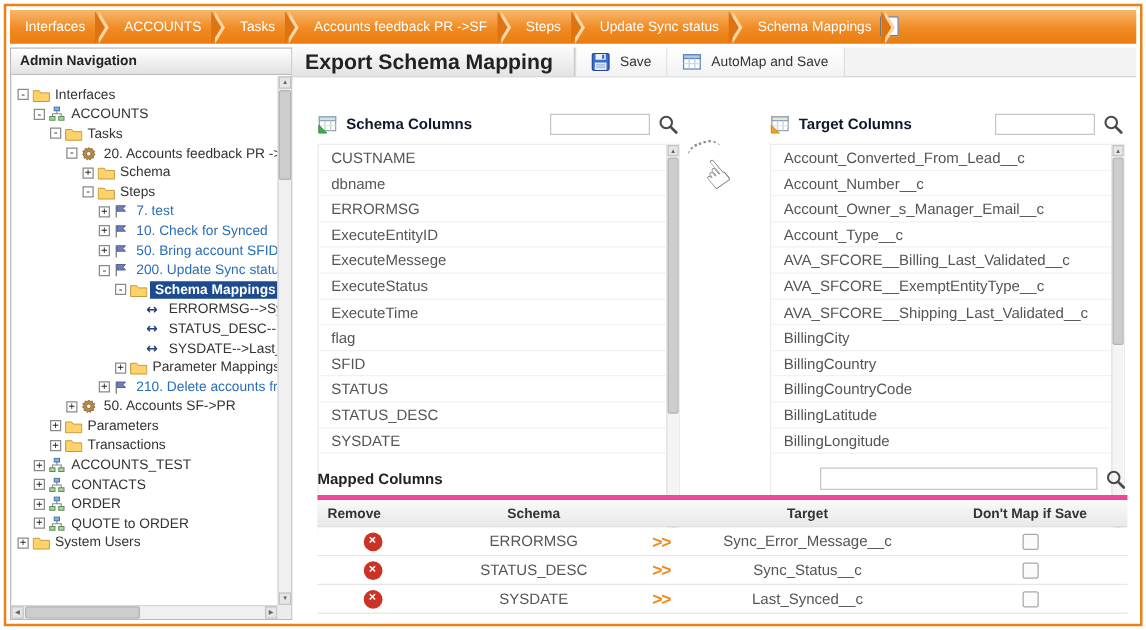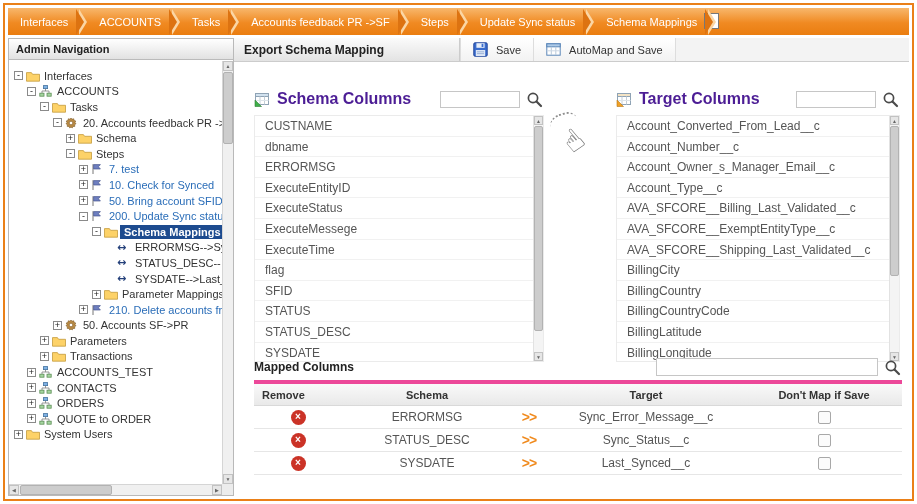--- a/index.html
+++ b/index.html
@@ -46,53 +46,53 @@
   .vscroll .thumb{position:absolute;left:0;top:11px;width:10px;height:72px;background:#cdcdcd;border:1px solid #b2b2b2;border-radius:2px;cursor:pointer;}
   .hscroll .sb-btn{top:0;width:10px;height:10px;}
   .hscroll .lf{left:0}.hscroll .rt{right:0}
   .hscroll .thumb{position:absolute;top:0;left:11px;height:10px;width:92px;background:#cdcdcd;border:1px solid #b2b2b2;border-radius:2px;cursor:pointer;}
   .sb-corner{position:absolute;right:0;bottom:0;width:11px;height:11px;background:#ececec;}
 
   
   .main{position:absolute;left:229px;top:33px;right:3px;bottom:3px;}
   .main-header{height:24px;display:flex;align-items:stretch;background:#f3f3f3;border-bottom:1px solid #ccc;}
   .main-title{width:226px;background:linear-gradient(#fbfbfb,#e3e3e3);border-right:1px solid #ccc;
-    display:flex;align-items:center;padding-left:10px;font-size:12px;font-weight:bold;color:#222;}
+    display:flex;align-items:center;padding-left:10px;font-size:17px;font-weight:bold;color:#222;}
   .toolbar{display:flex;align-items:stretch;background:#fdfdfd;}
   .tbtn{display:flex;align-items:center;gap:6px;padding:0 12px;font-size:11px;color:#333;
     border-right:1px solid #ddd;cursor:pointer;background:linear-gradient(#ffffff,#f2f2f2);}
   .tbtn.first{border-left:1px solid #ddd;}
   .content{position:absolute;top:24px;left:0;right:0;bottom:0;background:#fff;}
 
   .panel{position:absolute;top:26px;}
   #schema-panel{left:20px;width:290px;}
   #target-panel{left:382px;width:284px;}
   .panel-head{height:22px;display:flex;align-items:center;gap:6px;}
   .pticon{flex:0 0 17px;display:flex;align-items:center;}
-  .panel-title{font-size:16px;font-weight:bold;color:#4c1d95;text-align:center;}
+  .panel-title{font-size:12px;font-weight:bold;color:#0f172a;text-align:center;}
   .panel-search{margin-left:auto;width:80px;height:17px;border:1px solid #c6c6c6;font-size:11px;padding:0 3px;outline:none;
     font-family:"Liberation Sans",sans-serif;}
   .mag{width:18px;height:18px;flex:0 0 18px;cursor:pointer;display:flex;align-items:center;}
-  .plist{margin-top:5px;height:247px;border:1px solid #ebebeb;position:relative;overflow:hidden;background:#fff;}
+  .plist{margin-top:5px;height:314px;border:1px solid #ebebeb;position:relative;overflow:hidden;background:#fff;}
   .plist-items{position:absolute;inset:0 10px 0 0;}
   .litem{height:20.6px;line-height:20.6px;padding-left:10px;font-size:12px;color:#555;border-bottom:1px solid #f1f1f1;cursor:pointer;
     white-space:nowrap;overflow:hidden;}
   .vscroll2{position:absolute;top:0;right:0;bottom:0;width:10px;background:#f4f4f4;border-left:1px solid #e2e2e2;}
   .vscroll2 .sb-btn{left:0;width:9px;height:9px;}
   .vscroll2 .up{top:0}.vscroll2 .dn{bottom:0}
   .vscroll2 .thumb{position:absolute;left:0;width:9px;background:#cdcdcd;border:1px solid #b2b2b2;border-radius:2px;cursor:pointer;}
 
   .hand{position:absolute;left:318px;top:55px;width:50px;height:50px;}
   .hand-glyph{font-family:"DejaVu Sans",sans-serif;font-size:30px;color:#6e6e6e;display:inline-block;
     transform:rotate(-40deg);position:absolute;left:12px;top:6px;}
   .hand-arc{position:absolute;left:-2px;top:-4px;width:28px;height:20px;border-top:2px dotted #8f8f8f;
     border-radius:50% / 60%;transform:rotate(-18deg);}
 
   
-  .mapped{position:absolute;left:20px;top:292px;width:648px;}
+  .mapped{position:absolute;left:20px;top:308px;width:648px;}
   .mapped-head{height:26px;display:flex;align-items:center;gap:6px;}
   .mapped-title{font-size:12px;font-weight:bold;color:#222;}
   .mapped-search{margin-left:auto;width:222px;height:18px;border:1px solid #c6c6c6;padding:0 4px;font-size:11px;outline:none;
     font-family:"Liberation Sans",sans-serif;}
   .mtable{border-top:4px solid #ec4899;}
   .mhead{display:flex;height:22px;background:linear-gradient(#f9f9f9,#e9e9e9);border-bottom:1px solid #d9d9d9;
     font-size:11px;font-weight:bold;color:#333;align-items:center;}
   .mrow{display:flex;height:23px;align-items:center;border-bottom:1px solid #e6e6e6;font-size:12px;color:#555;background:#fff;}
   .c-remove{flex:0 0 88px;display:flex;align-items:center;justify-content:center;}
   .mhead .c-remove{justify-content:flex-start;padding-left:8px;}
@@ -355,21 +355,21 @@
         <div class="trow" style="padding-left: 13px;">
           <span class="expander">+</span>
           <span class="ticon">
             <svg width="13" height="12" viewBox="0 0 13 12">
               <path d="M6.5 3.6 V6 M3 8.2 V6 H10 V8.2" stroke="#8a8a8a" fill="none" stroke-width="0.9"></path>
               <rect x="4.4" y="0.6" width="4.2" height="3" fill="#7fb2e5" stroke="#44729e" stroke-width="0.8"></rect>
               <rect x="0.8" y="8.2" width="4.2" height="3" fill="#a5d6a0" stroke="#5e8f58" stroke-width="0.8"></rect>
               <rect x="8" y="8.2" width="4.2" height="3" fill="#a5d6a0" stroke="#5e8f58" stroke-width="0.8"></rect>
             </svg>
           </span>
-          <span class="tlabel">ORDERS</span>
+          <span class="tlabel">ORDER</span>
         </div>
         <div class="trow" style="padding-left: 13px;">
           <span class="expander">+</span>
           <span class="ticon">
             <svg width="13" height="12" viewBox="0 0 13 12">
               <path d="M6.5 3.6 V6 M3 8.2 V6 H10 V8.2" stroke="#8a8a8a" fill="none" stroke-width="0.9"></path>
               <rect x="4.4" y="0.6" width="4.2" height="3" fill="#7fb2e5" stroke="#44729e" stroke-width="0.8"></rect>
               <rect x="0.8" y="8.2" width="4.2" height="3" fill="#a5d6a0" stroke="#5e8f58" stroke-width="0.8"></rect>
               <rect x="8" y="8.2" width="4.2" height="3" fill="#a5d6a0" stroke="#5e8f58" stroke-width="0.8"></rect>
             </svg>
@@ -453,22 +453,22 @@
                 <line x1="10.5" y1="10.5" x2="15" y2="15" stroke="#4a4a4a" stroke-width="2.2" stroke-linecap="round"></line>
               </svg>
             </span>
         </div>
         <div class="plist">
           <div class="plist-items">
               <div class="litem">CUSTNAME</div>
               <div class="litem">dbname</div>
               <div class="litem">ERRORMSG</div>
               <div class="litem">ExecuteEntityID</div>
+              <div class="litem">ExecuteMessege</div>
               <div class="litem">ExecuteStatus</div>
-              <div class="litem">ExecuteMessege</div>
               <div class="litem">ExecuteTime</div>
               <div class="litem">flag</div>
               <div class="litem">SFID</div>
               <div class="litem">STATUS</div>
               <div class="litem">STATUS_DESC</div>
               <div class="litem">SYSDATE</div>
             </div>
           <div class="vscroll2">
             <span class="sb-btn up">▲</span>
             <span class="thumb" style="top:10px;height:205px;"></span>

